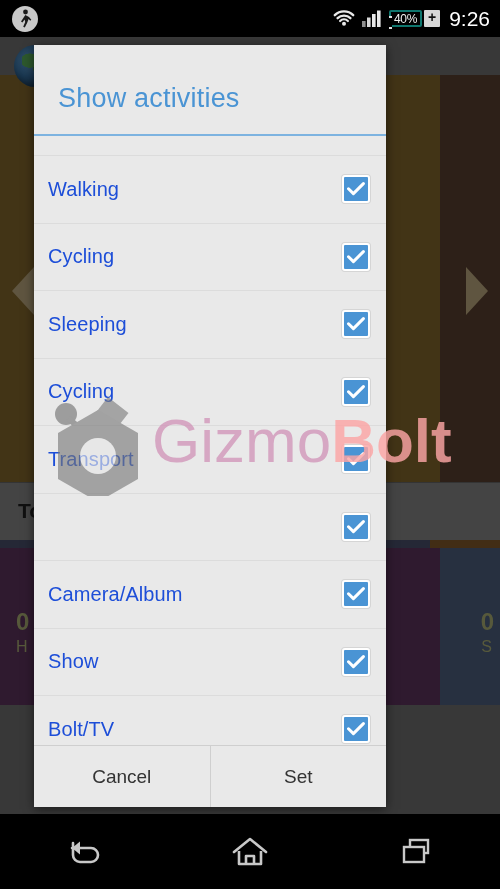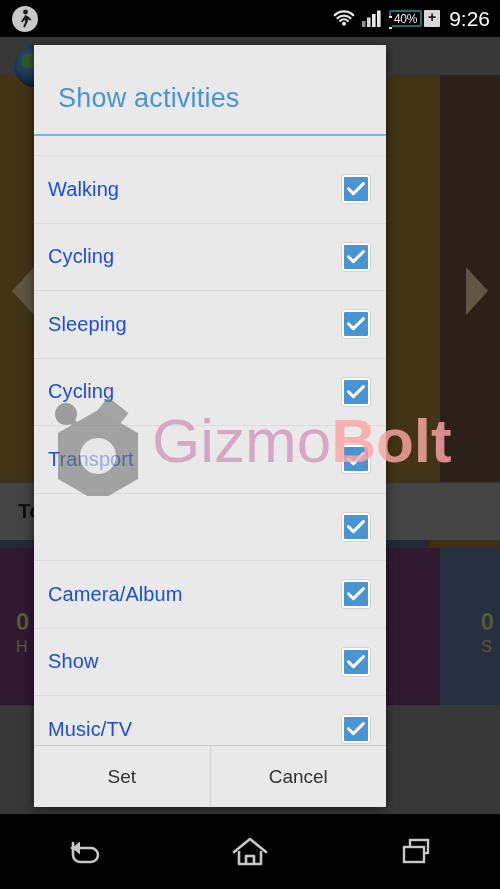--- a/index.html
+++ b/index.html
@@ -355,33 +355,33 @@
       <div class="row">
         <span class="row-label">Show</span>
         <span class="cbox">
           <svg width="18" height="14" viewBox="0 0 18 14">
               <path d="M1.5 6.8 L6.4 11.6 L16.4 1.6" stroke="#fff" stroke-width="3" fill="none" stroke-linecap="round" stroke-linejoin="round"></path>
             </svg>
         </span>
       </div>
 
       <div class="row">
-        <span class="row-label">Music/TV</span>
+        <span class="row-label">Bolt/TV</span>
         <span class="cbox">
           <svg width="18" height="14" viewBox="0 0 18 14">
               <path d="M1.5 6.8 L6.4 11.6 L16.4 1.6" stroke="#fff" stroke-width="3" fill="none" stroke-linecap="round" stroke-linejoin="round"></path>
             </svg>
         </span>
       </div>
 
     </div>
 
     <div class="dlg-buttons">
+      <div class="dlg-btn">Cancel</div>
       <div class="dlg-btn">Set</div>
-      <div class="dlg-btn">Cancel</div>
     </div>
 
   </div>
 
   <div class="watermark">
     <span class="wm-logo">
       <svg width="96" height="104" viewBox="0 0 96 104">
         <circle cx="16" cy="22" r="11" fill="#6f6f6f"></circle>
         <rect x="20" y="24" width="26" height="6" transform="rotate(40 20 24)" fill="#6f6f6f"></rect>
         <rect x="58" y="5" width="26" height="24" transform="rotate(38 58 5)" fill="#7a7a7a"></rect>

